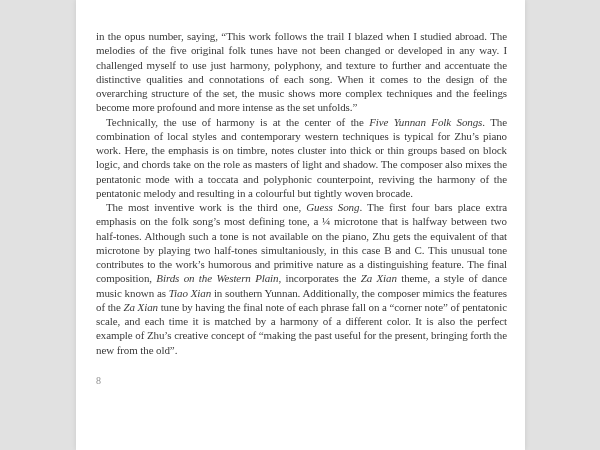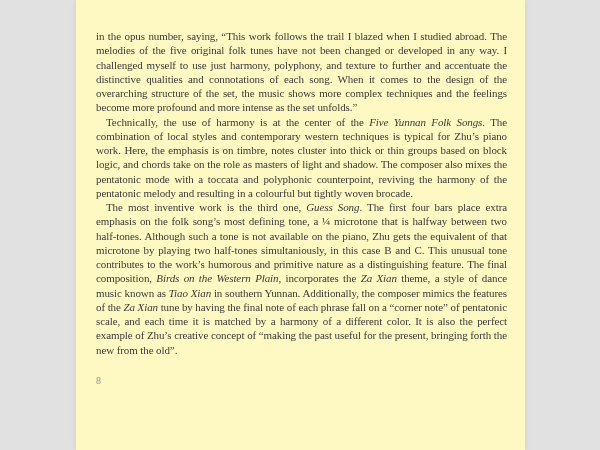--- a/index.html
+++ b/index.html
@@ -53,21 +53,21 @@
     font-size: 10px;
     letter-spacing: 0;
     color: #8f8f8f;
     text-align: left;
   }
 </style>
 </head>
 <body>
 
 <div class="stage" style="background: rgb(225, 225, 225);">
-  <div class="page" style="background: #fef9c3;">
+  <div class="page" style="background: #ffffff;">
     <div class="text-col" style="color: rgb(58, 58, 58);">
 
       <p class="para"><span>in the opus number, saying, “This work follows the trail I blazed when I studied abroad. The melodies of the five original folk tunes have not been changed or developed in any way. I challenged myself to use just harmony, polyphony, and texture to further and accentuate the distinctive qualities and connotations of each song. When it comes to the design of the overarching structure of the set, the music shows more complex techniques and the feelings become more profound and more intense as the set unfolds.”</span></p>
         <p class="para indent"><span>Technically, the use of harmony is at the center of the </span><em>Five Yunnan Folk Songs</em><span>. The combination of local styles and contemporary western techniques is typical for Zhu’s piano work. Here, the emphasis is on timbre, notes cluster into thick or thin groups based on block logic, and chords take on the role as masters of light and shadow. The composer also mixes the pentatonic mode with a toccata and polyphonic counterpoint, reviving the harmony of the pentatonic melody and resulting in a colourful but tightly woven brocade.</span></p>
         <p class="para indent"><span>The most inventive work is the third one, </span><em>Guess Song</em><span>. The first four bars place extra emphasis on the folk song’s most defining tone, a ¼ microtone that is halfway between two half-tones. Although such a tone is not available on the piano, Zhu gets the equivalent of that microtone by playing two half-tones simultaniously, in this case B and C. This unusual tone contributes to the work’s humorous and primitive nature as a distinguishing feature. The final composition, </span><em>Birds on the Western Plain</em><span>, incorporates the </span><em>Za Xian</em><span> theme, a style of dance music known as </span><em>Tiao Xian</em><span> in southern Yunnan. Additionally, the composer mimics the features of the </span><em>Za Xian</em><span> tune by having the final note of each phrase fall on a “corner note” of pentatonic scale, and each time it is matched by a harmony of a different color. It is also the perfect example of Zhu’s creative concept of “making the past useful for the present, bringing forth the new from the old”.</span></p>
         <div class="page-number">8</div>
     </div>
   </div>
 </div>
 

